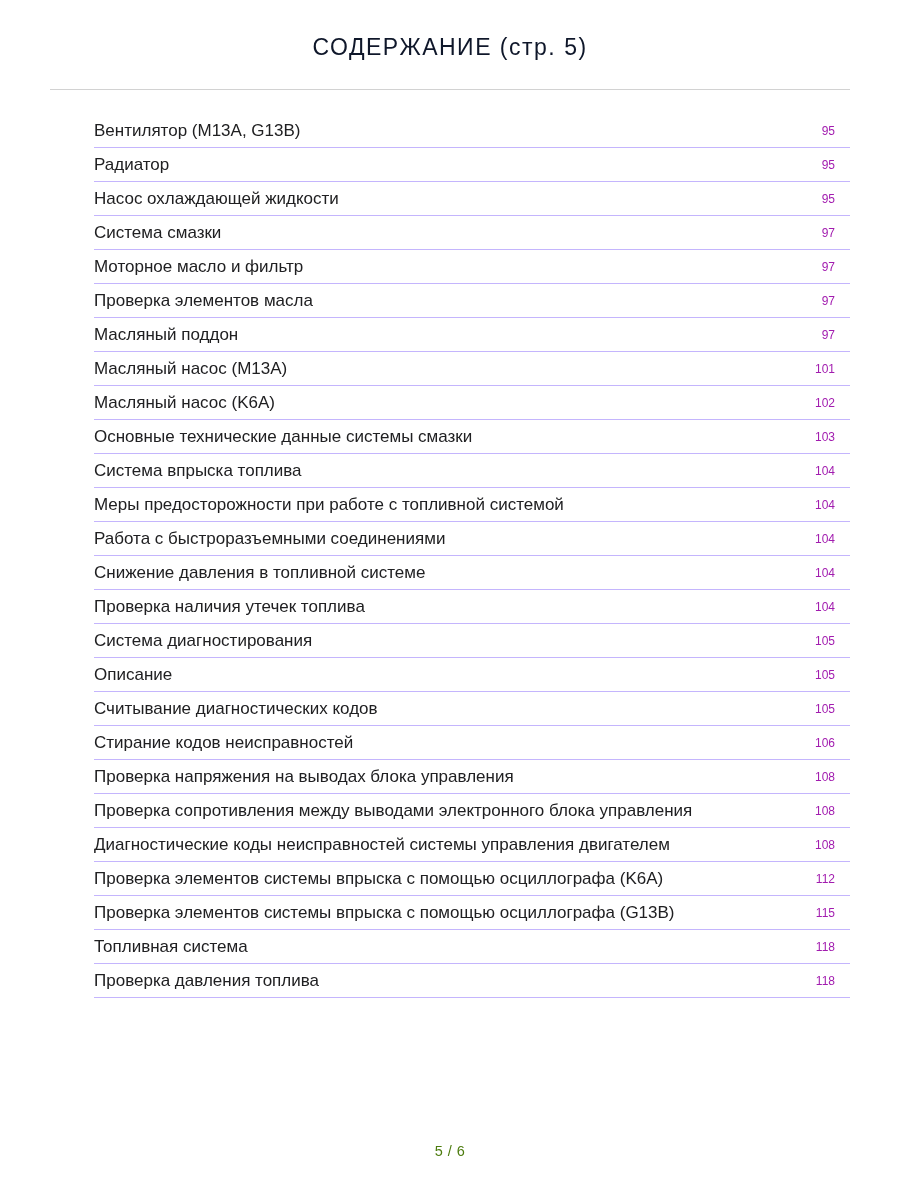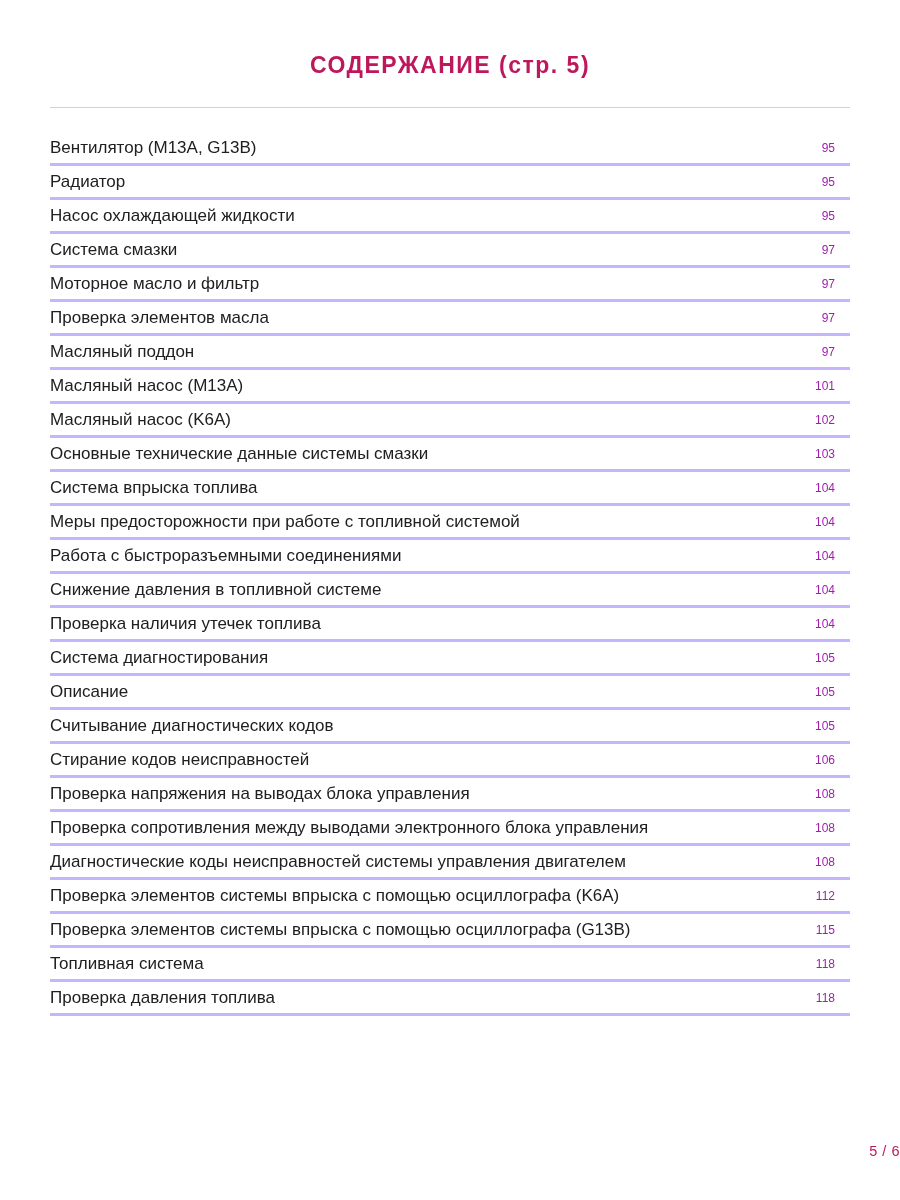--- a/index.html
+++ b/index.html
@@ -15,65 +15,66 @@
     position: relative;
   }
   .page {
     width: 900px;
     height: 1200px;
     position: relative;
     background: #ffffff;
   }
   .page-title {
     margin: 0;
-    padding-top: 52px;
+    padding-top: 34px;
     text-align: center;
     font-size: 23px;
     line-height: 26px;
-    font-weight: 700;
+    font-weight: 400;
     letter-spacing: 1.5px;
-    color: #be185d;
+    color: #0f172a;
   }
   .title-rule {
     border: 0;
     border-top: 1px solid #d2d2d2;
     margin: 29px 50px 0 50px;
   }
   .toc {
     margin: 24px 50px 0 50px;
   }
   .toc-row {
     box-sizing: border-box;
     height: 34px;
     display: flex;
     align-items: center;
     justify-content: space-between;
-    border-bottom: 3px solid #c4b5fd;
+    border-bottom: 1px solid #c4b5fd;
     cursor: pointer;
+    margin-left: 44px;
   }
   .toc-label {
     font-size: 17px;
     color: #202022;
     white-space: nowrap;
     overflow: hidden;
   }
   .toc-page-num {
     font-size: 12px;
     color: #a21caf;
     padding-right: 15px;
     flex: none;
   }
   .page-footer {
     position: absolute;
     left: 0;
     right: 0;
     top: 1143px;
-    text-align: right;
+    text-align: center;
     font-size: 14.5px;
-    color: #be185d;
+    color: #4d7c0f;
     letter-spacing: 0.5px;
   }
 </style>
 </head>
 <body>
 
 <div class="page">
   <h1 class="page-title">СОДЕРЖАНИЕ (стр. 5)</h1>
 
   <hr class="title-rule">

